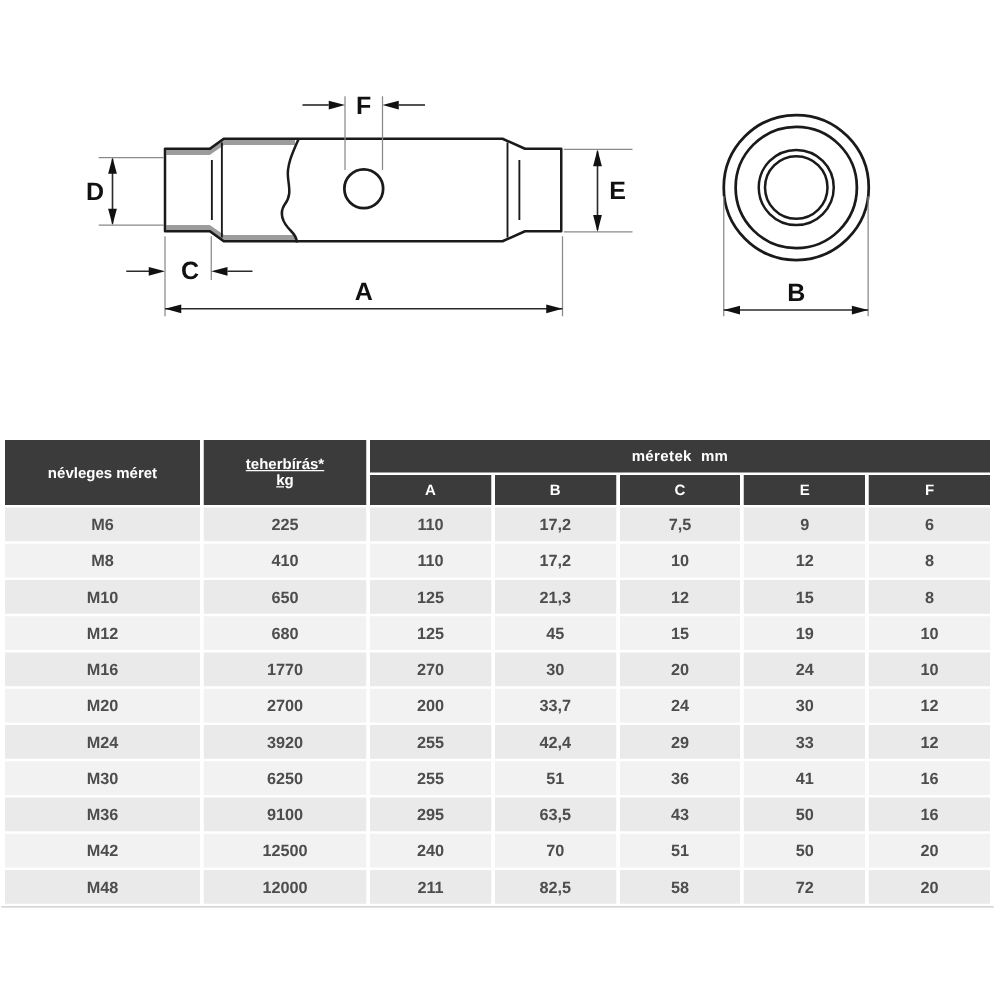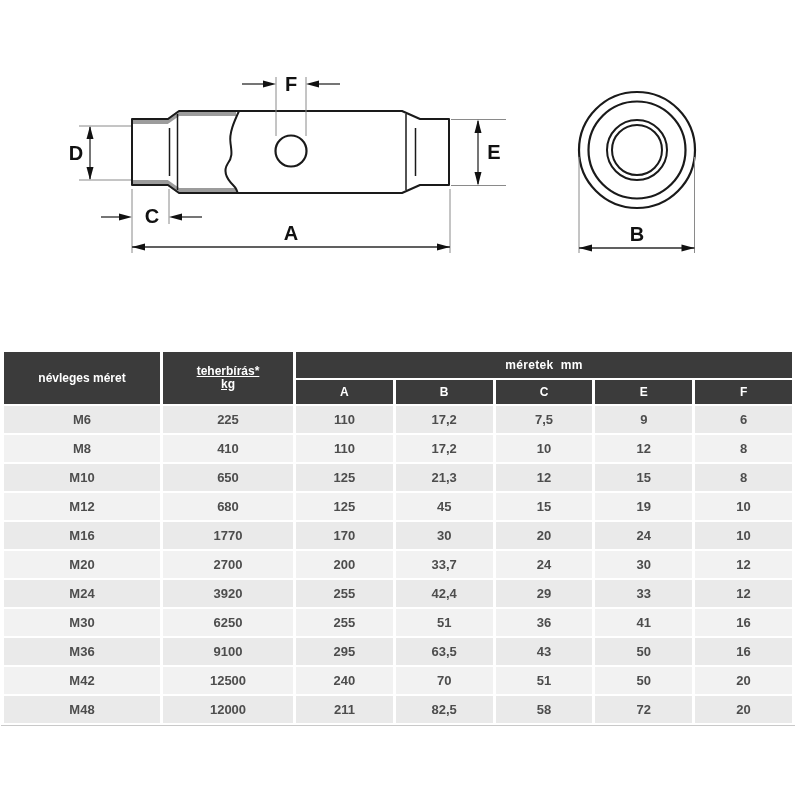--- a/index.html
+++ b/index.html
@@ -183,21 +183,21 @@
         <td>680</td>
         <td>125</td>
         <td>45</td>
         <td>15</td>
         <td>19</td>
         <td>10</td>
       </tr>
       <tr>
         <td>M16</td>
         <td>1770</td>
-        <td>170</td>
+        <td>270</td>
         <td>30</td>
         <td>20</td>
         <td>24</td>
         <td>10</td>
       </tr>
       <tr>
         <td>M20</td>
         <td>2700</td>
         <td>200</td>
         <td>33,7</td>

